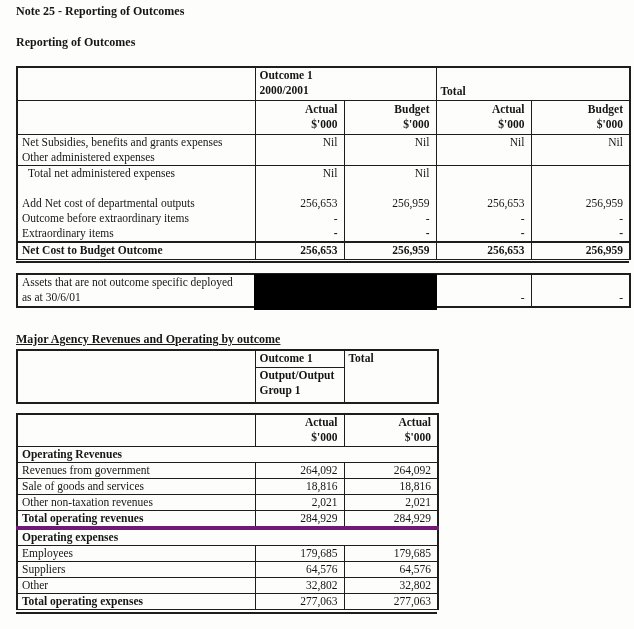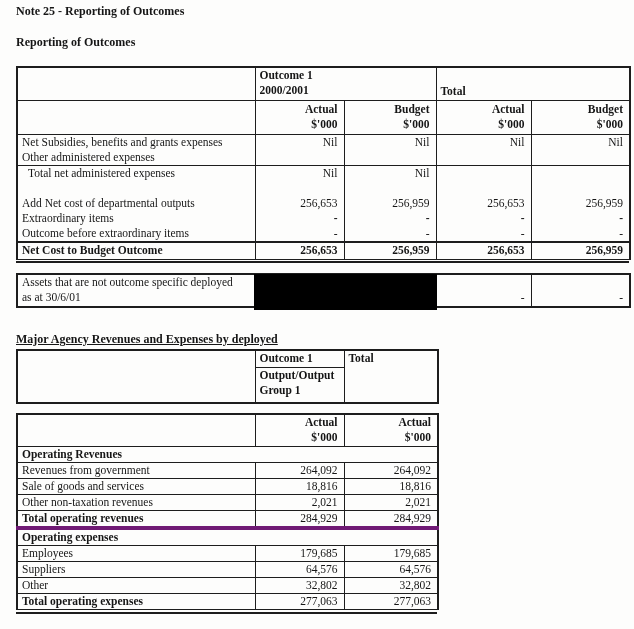--- a/index.html
+++ b/index.html
@@ -114,32 +114,32 @@
       <td class="vl num"></td>
     </tr>
     <tr class="rh15">
       <td>Add Net cost of departmental outputs</td>
       <td class="vl num">256,653</td>
       <td class="vl num">256,959</td>
       <td class="vl num">256,653</td>
       <td class="vl num">256,959</td>
     </tr>
     <tr class="rh15">
+      <td>Outcome before extraordinary items</td>
+      <td class="vl num">-</td>
+      <td class="vl num">-</td>
+      <td class="vl num">-</td>
+      <td class="vl num">-</td>
+    </tr>
+    <tr class="rh15">
       <td>Extraordinary items</td>
       <td class="vl num bold">-</td>
       <td class="vl num bold">-</td>
       <td class="vl num bold">-</td>
       <td class="vl num bold">-</td>
-    </tr>
-    <tr class="rh15">
-      <td>Outcome before extraordinary items</td>
-      <td class="vl num">-</td>
-      <td class="vl num">-</td>
-      <td class="vl num">-</td>
-      <td class="vl num">-</td>
     </tr>
     <tr class="netcost">
       <td>Net Cost to Budget Outcome</td>
       <td class="vl num">256,653</td>
       <td class="vl num">256,959</td>
       <td class="vl num">256,653</td>
       <td class="vl num">256,959</td>
     </tr>
   </tbody>
       </table>
@@ -160,21 +160,21 @@
         <span>as at 30/6/01</span>
       </td>
       <td class="vl num redacted"></td>
       <td class="vl num redacted"></td>
       <td class="vl num">-</td>
       <td class="vl num">-</td>
     </tr>
   </tbody>
     </table>
 
-  <div class="h-sec3">Major Agency Revenues and Expenses by deployed</div>
+  <div class="h-sec3">Major Agency Revenues and Operating by outcome</div>
 
   <table id="t3head" class="tbl t-narrow">
     <colgroup>
         <col style="width:238px">
         <col style="width:89px">
         <col style="width:94px">
       </colgroup>
     <tbody>
         <tr class="rh18">
       <td class="hb"></td>

